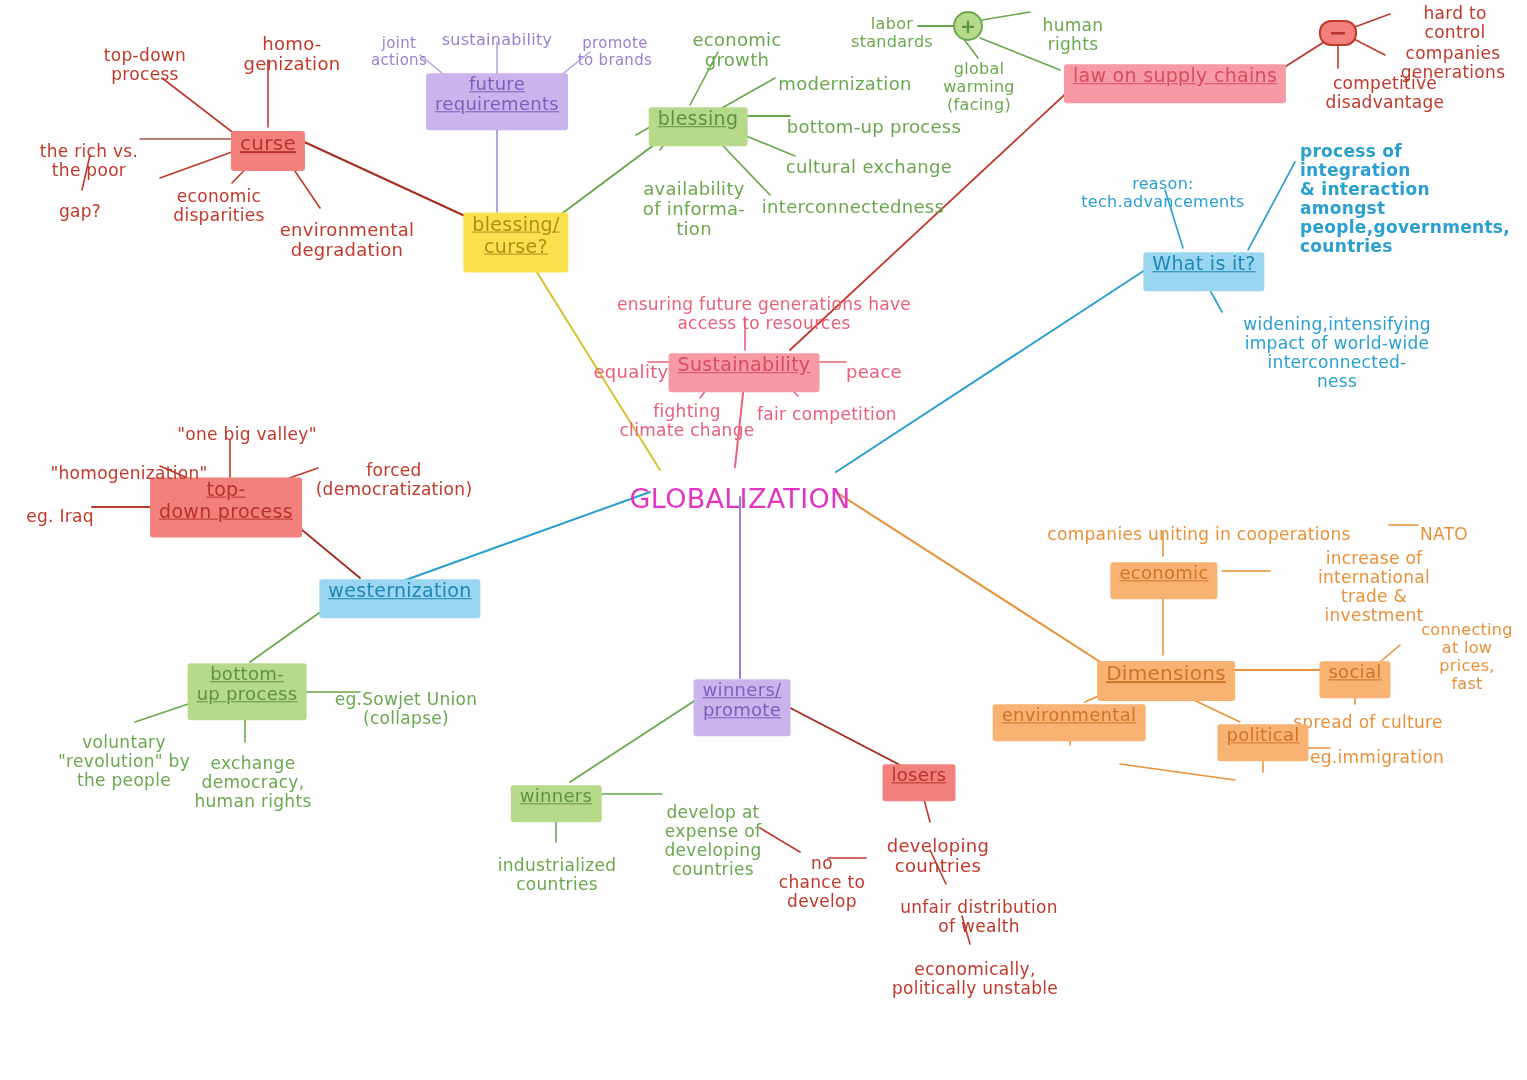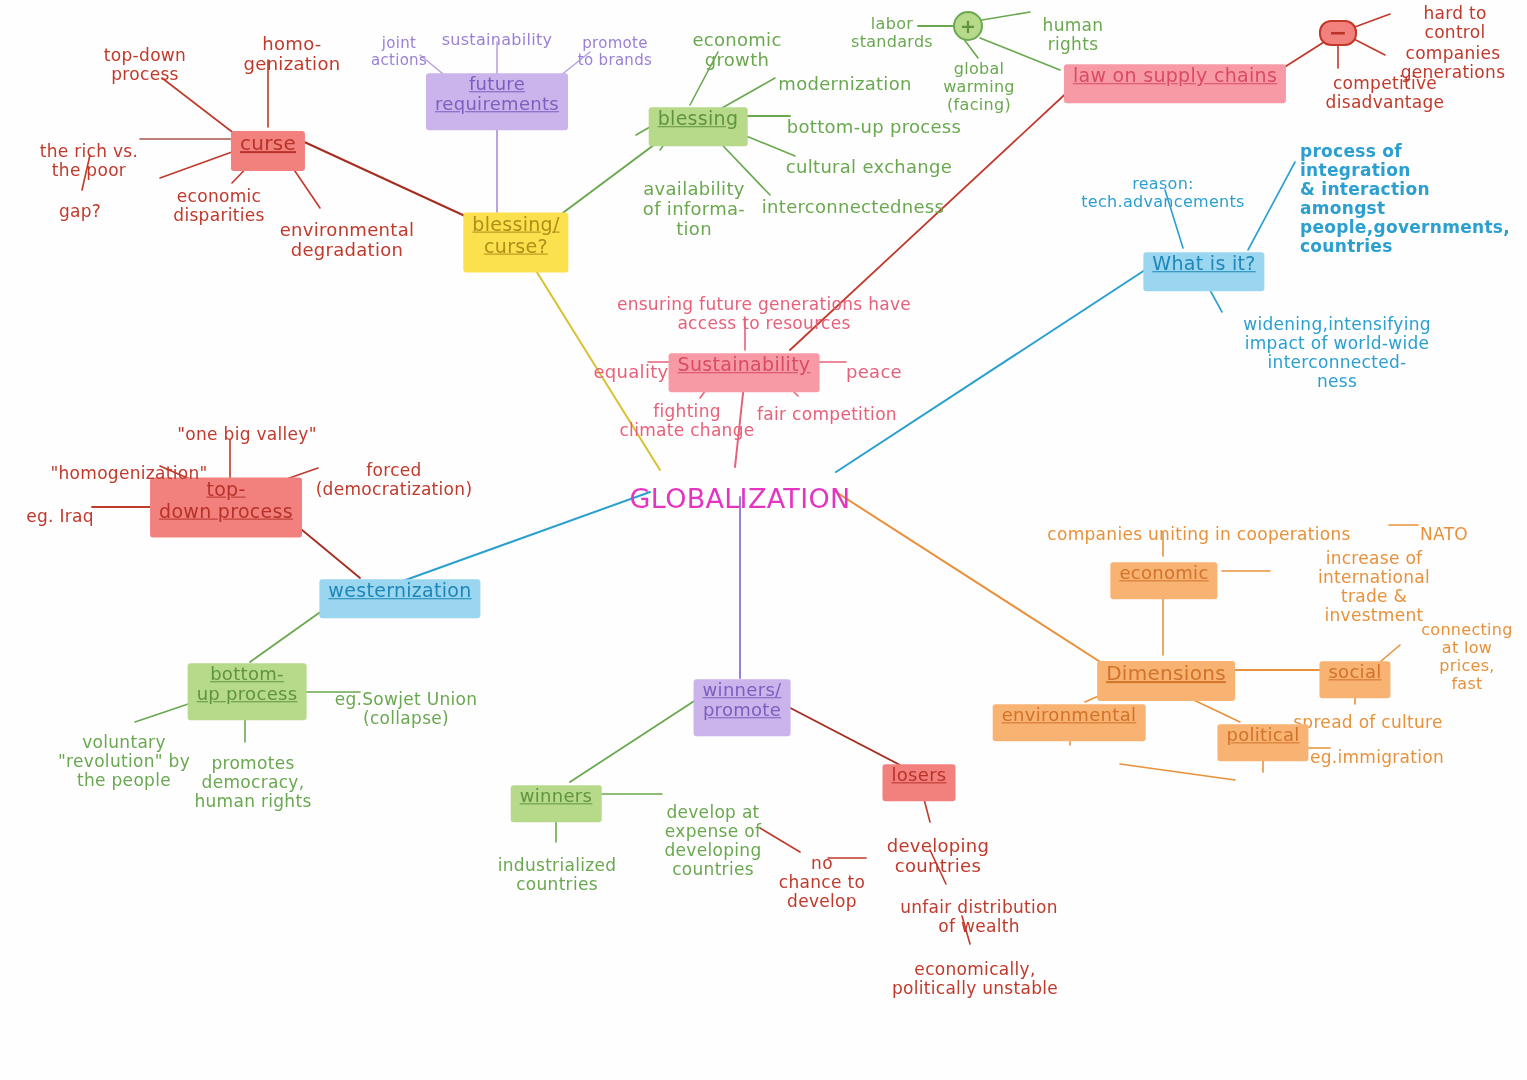--- a/index.html
+++ b/index.html
@@ -358,21 +358,21 @@
   <div class="node plain c-green" style="left:406px; top:700px; font-size:17px;">
     <span>eg.Sowjet Union
 (collapse)</span>
   </div>
   <div class="node plain c-green" style="left:124px; top:752px; font-size:17px;">
     <span>voluntary
 "revolution" by
 the people</span>
   </div>
   <div class="node plain c-green" style="left:253px; top:773px; font-size:17px;">
-    <span>promotes
+    <span>exchange
 democracy,
 human rights</span>
   </div>
 
   <div class="node hl hl-purple" style="left:742px; top:698px; font-size:18px;">
     <span>winners/
 promote</span>
   </div>
 
   <div class="node hl hl-green" style="left:556px; top:794px; font-size:18px;">

